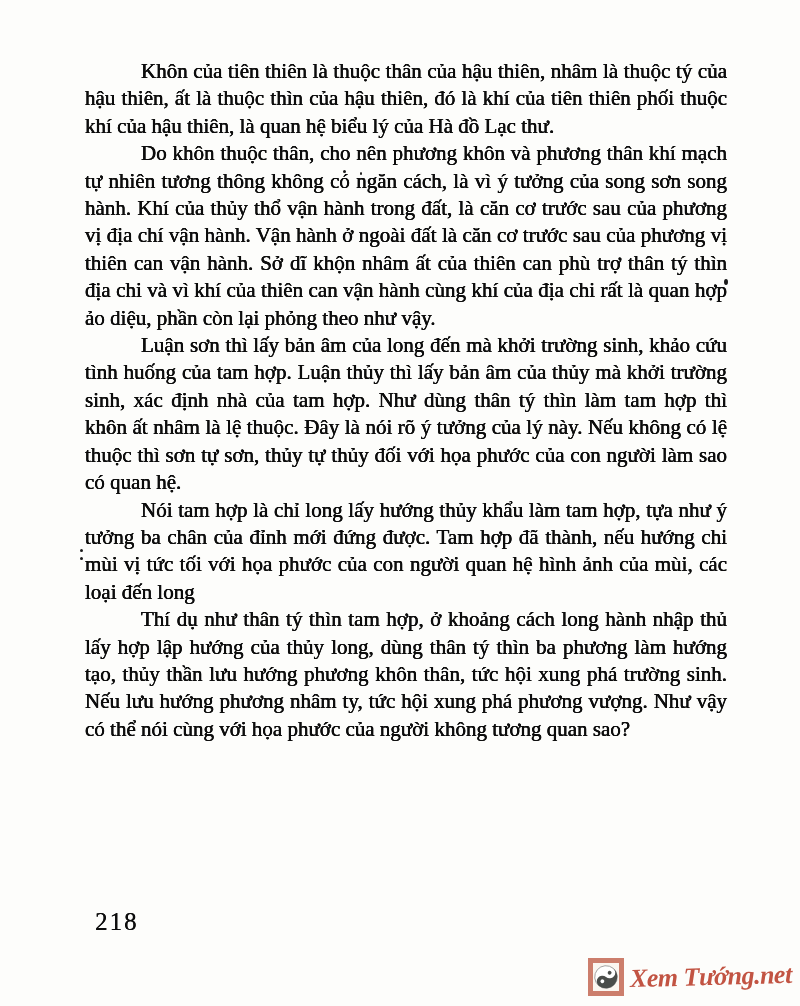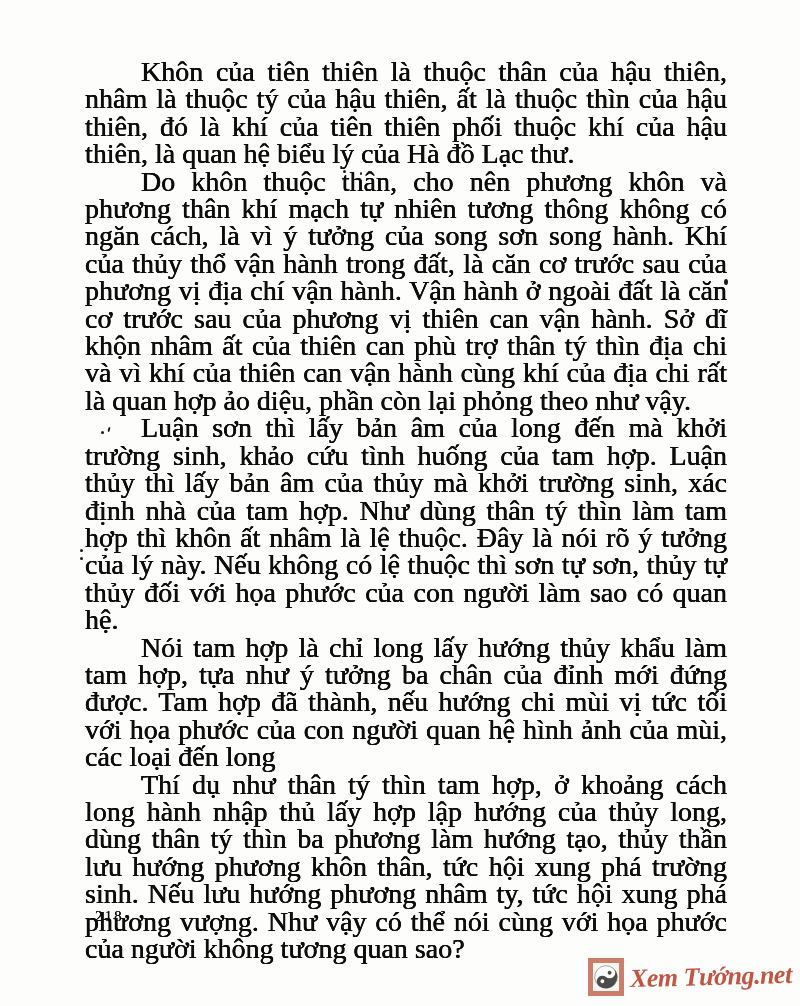--- a/index.html
+++ b/index.html
@@ -14,35 +14,35 @@
     background: #fdfdfb;
     overflow: hidden;
     font-family: "Liberation Serif", "DejaVu Serif", serif;
     color: #0d0d0d;
   }
   .text-block {
     position: absolute;
     left: 85px;
     top: 58px;
     width: 642px;
-    font-size: 28px;
+    font-size: 21px;
     line-height: 27.4px;
     text-align: justify;
     
     text-shadow: 0.25px 0 0 currentColor, -0.15px 0 0 currentColor;
   }
   .text-block p {
     margin: 0;
     text-indent: 56px;
   }
   .page-number {
     position: absolute;
     left: 95px;
     top: 908px;
-    font-size: 15px;
+    font-size: 25px;
     letter-spacing: 2px;
     text-shadow: 0.25px 0 0 currentColor;
   }
   .watermark {
     position: absolute;
     right: 8px;
     bottom: 10px;
     display: flex;
     align-items: center;
     gap: 6px;

